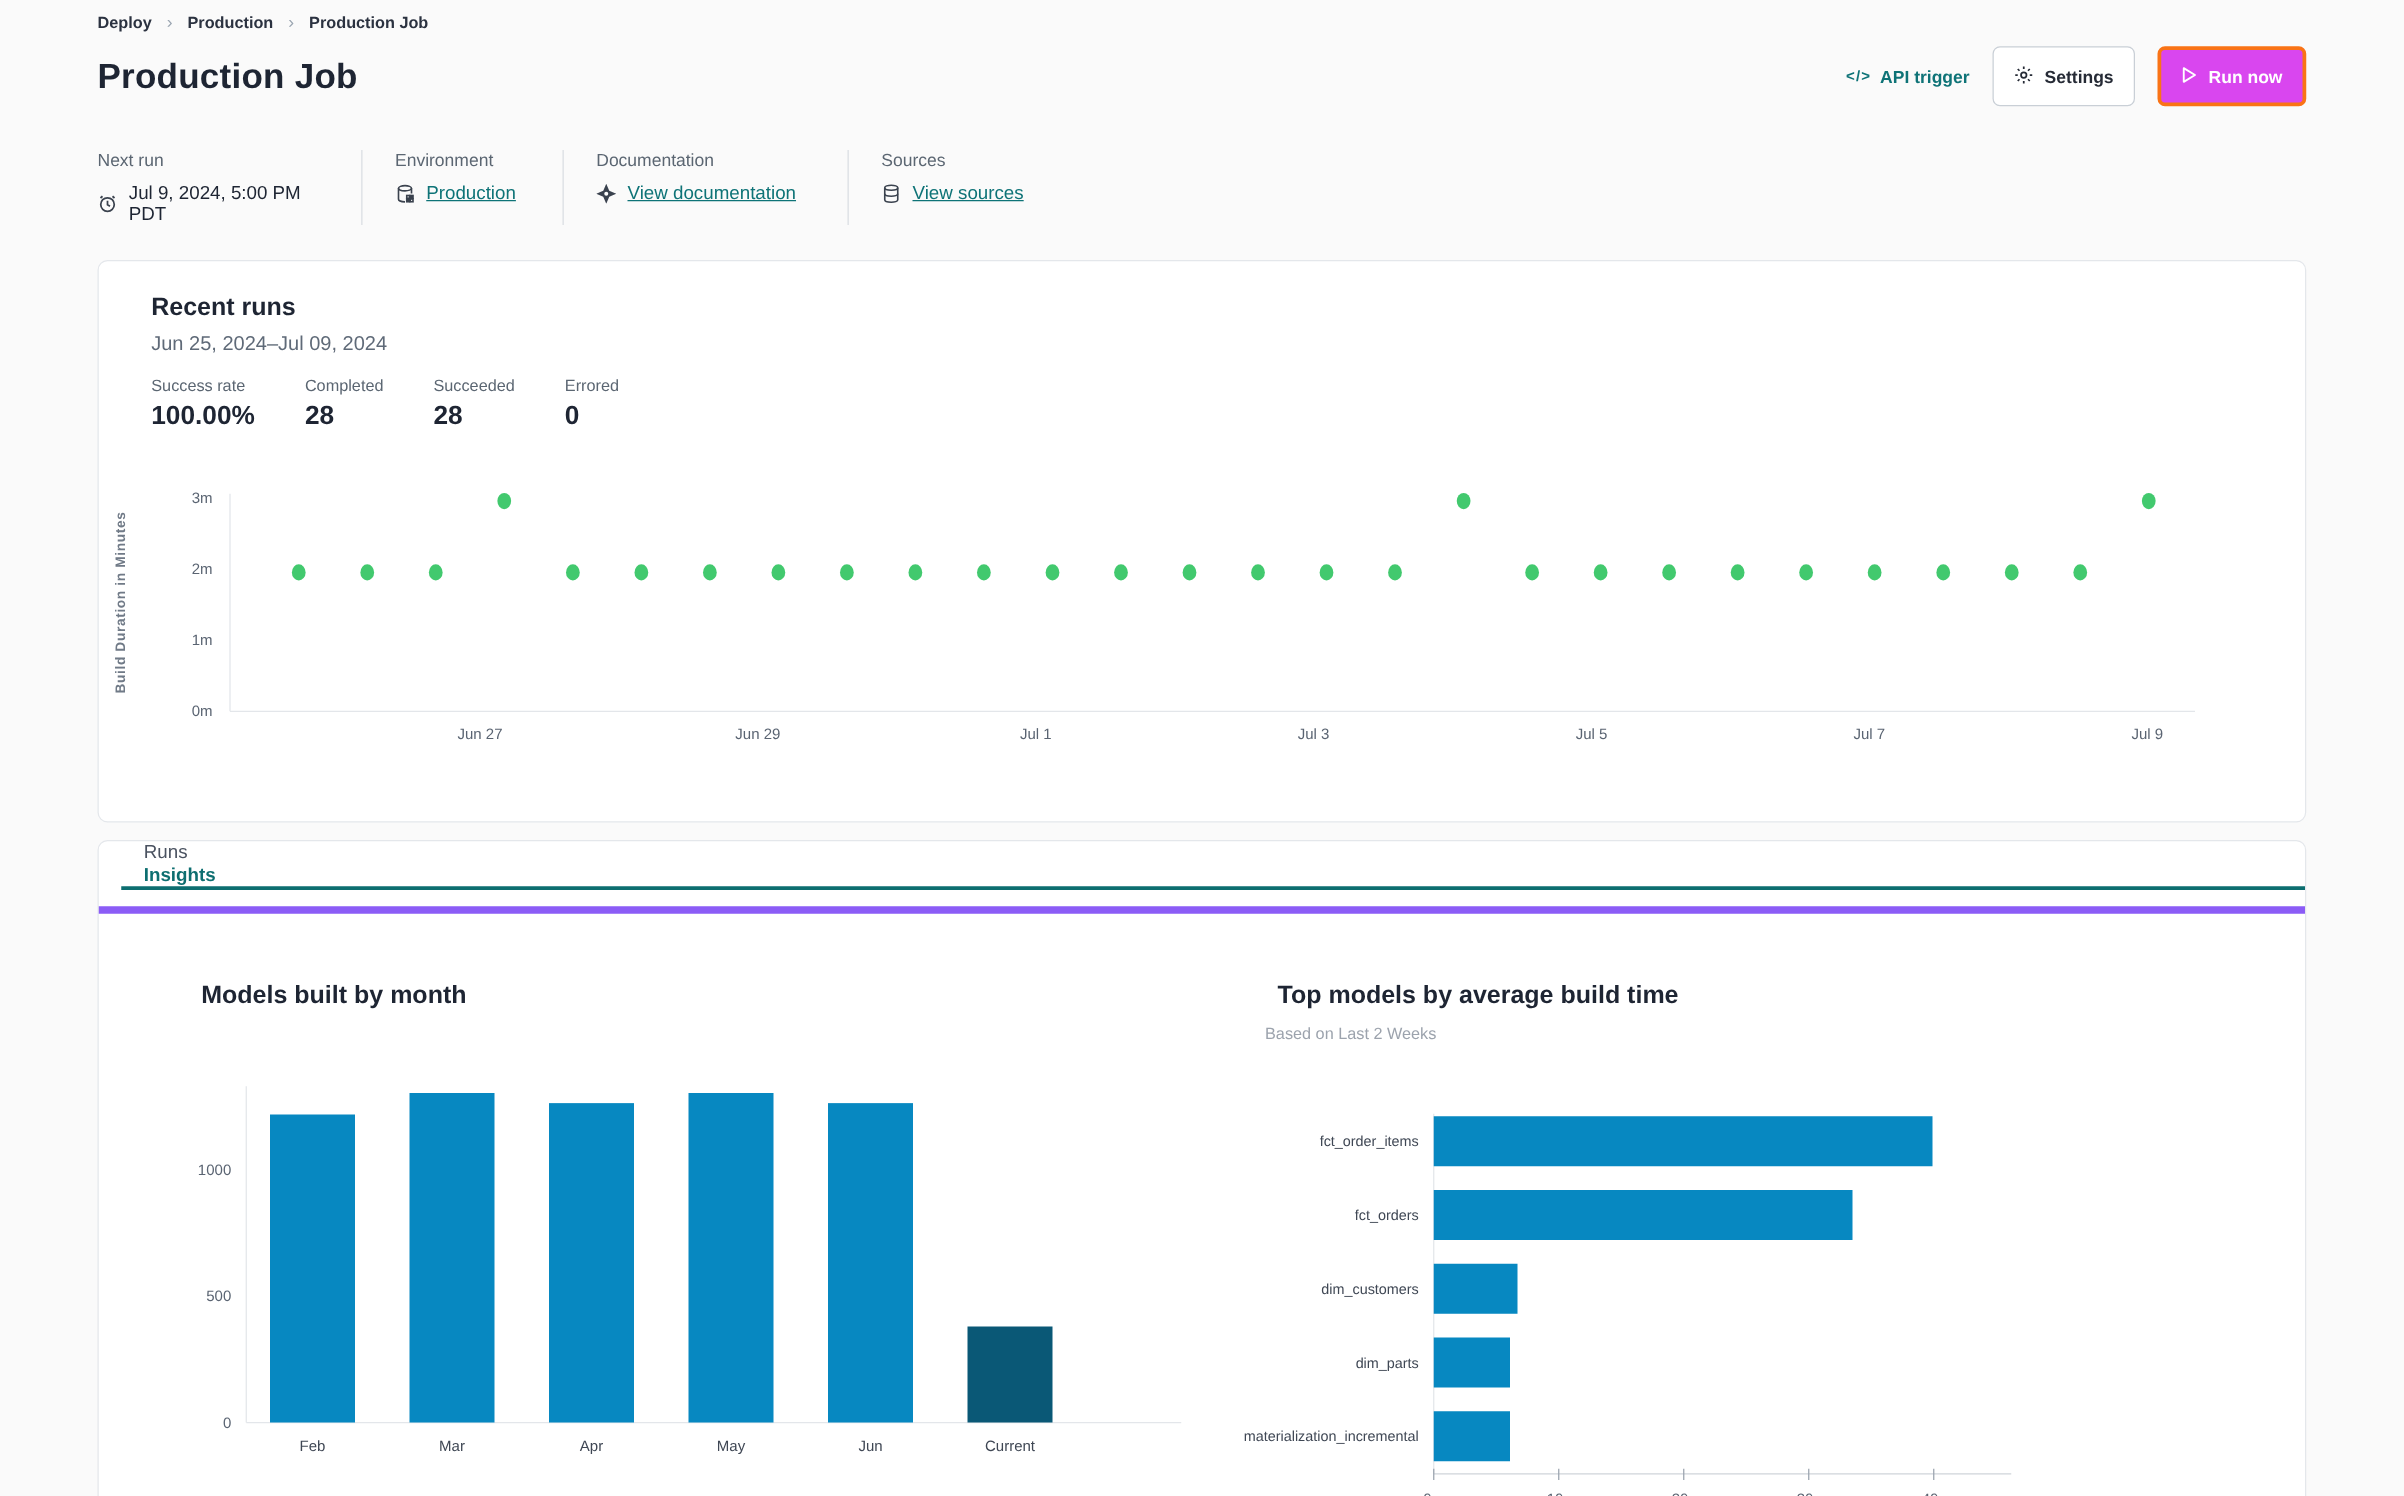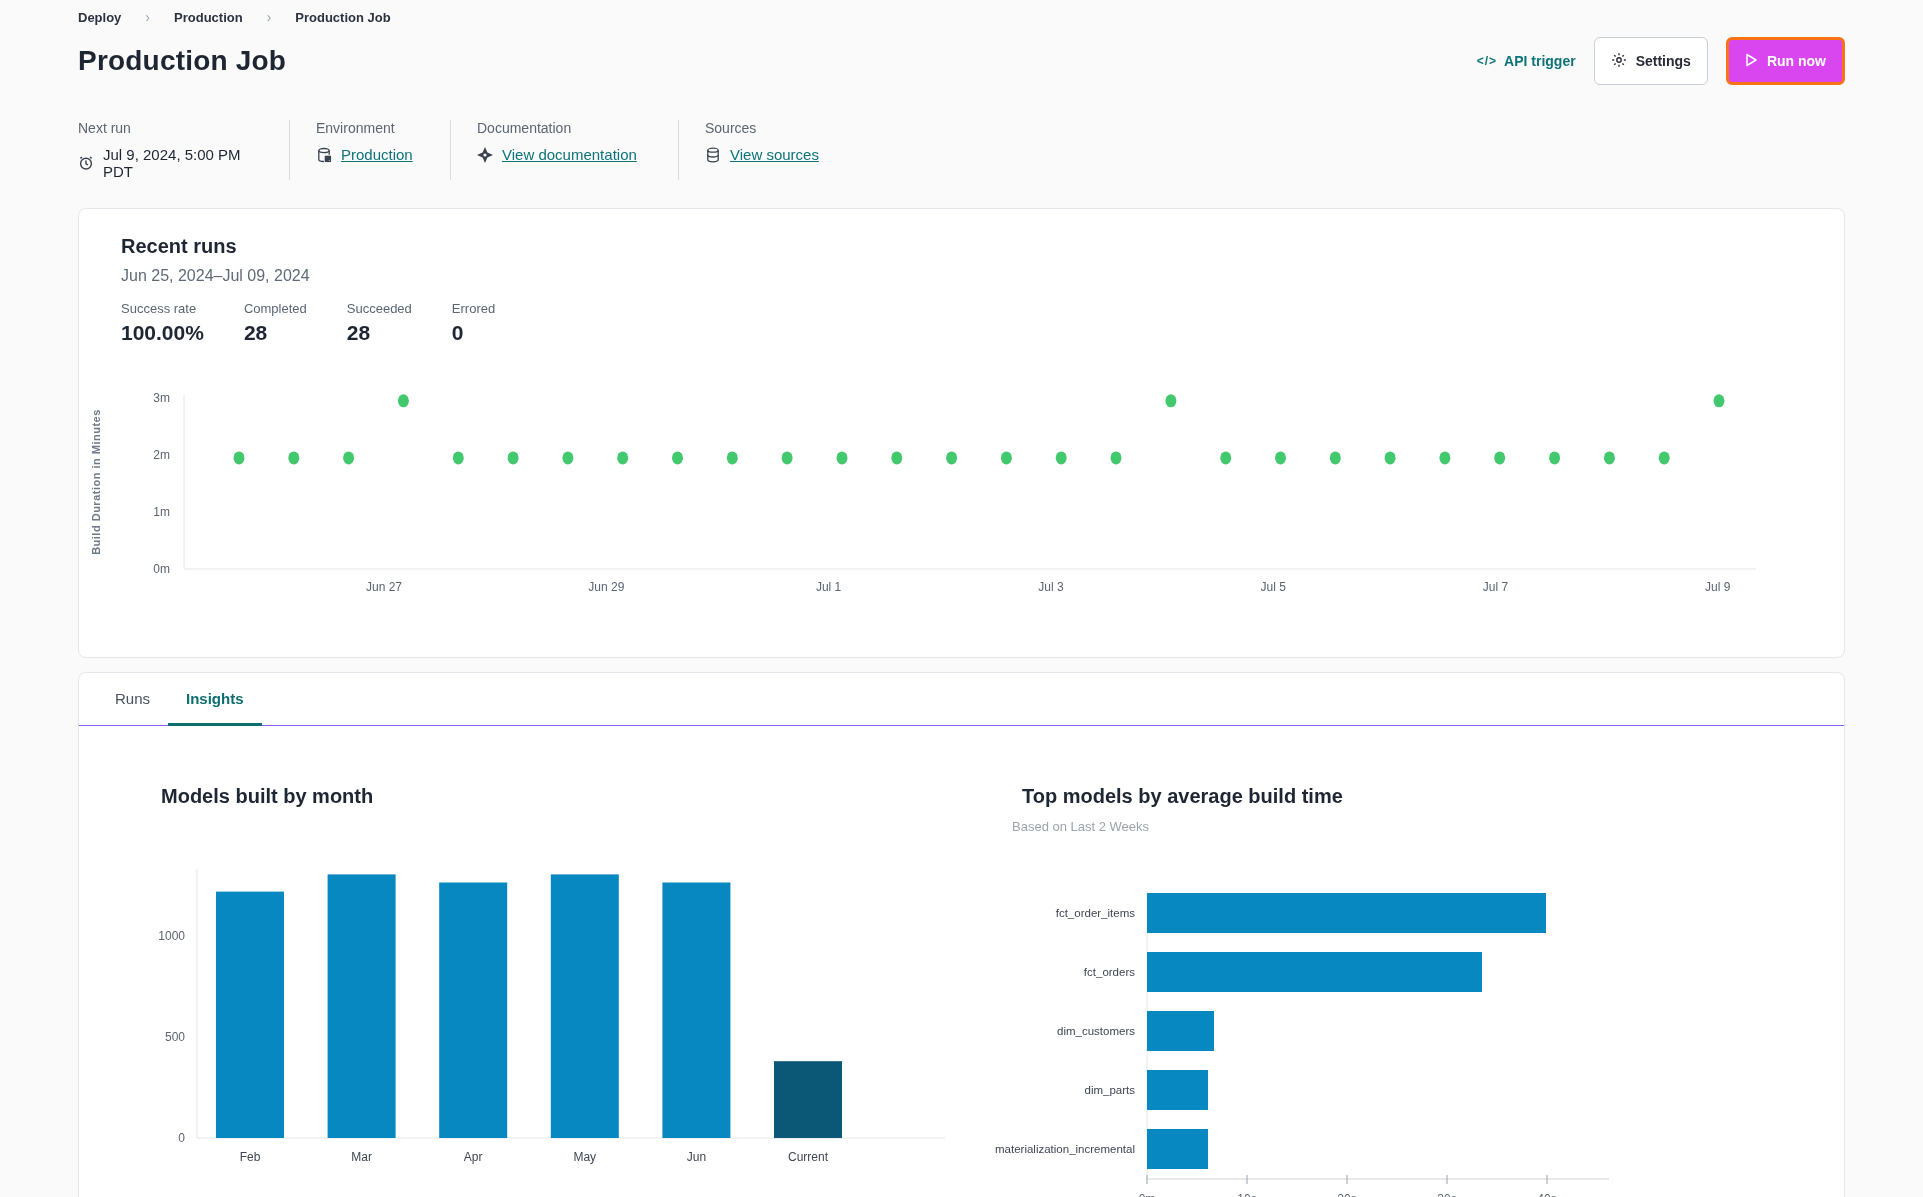--- a/index.html
+++ b/index.html
@@ -1,19 +1,19 @@
 <!DOCTYPE html>
 <html><head>
 <meta charset="utf-8">
 <style>
   html,body{margin:0;padding:0;background:#fafafa;width:1923px;height:1197px;overflow:hidden;
     font-family:"Liberation Sans","DejaVu Sans",sans-serif;color:#1e2533;}
   .page{padding:6px 78px 0 78px;box-sizing:border-box;width:1923px;}
   
-  .breadcrumb{display:flex;align-items:center;gap:24px;height:22px;font-size:13px;font-weight:700;color:#2b3240;}
+  .breadcrumb{display:flex;align-items:center;gap:12px;height:22px;font-size:13px;font-weight:700;color:#2b3240;}
   .breadcrumb .sep{color:#9aa5b1;font-weight:400;font-size:14px;}
   .breadcrumb .crumb{cursor:pointer;}
   
   .header-row{display:flex;justify-content:space-between;align-items:center;margin-top:10px;height:46px;}
   .page-title{font-size:28px;font-weight:700;color:#1e2533;letter-spacing:.2px;}
   .actions{display:flex;align-items:center;gap:18px;}
   .api-trigger{display:flex;align-items:center;gap:7px;color:#0e7377;font-size:14px;font-weight:600;cursor:pointer;}
   .api-glyph{font-size:12px;font-weight:700;letter-spacing:1px;}
   .btn{display:flex;align-items:center;gap:9px;height:48px;padding:0 16px;border-radius:6px;
     font-size:14px;font-weight:600;cursor:pointer;box-sizing:border-box;}
@@ -35,21 +35,21 @@
   .card1{margin-top:28px;height:450px;position:relative;}
   .card2{margin-top:14px;height:537px;position:relative;}
   .card-title{font-size:20px;font-weight:700;color:#1e2533;}
   .pos-title{position:absolute;left:42px;top:26px;}
   .date-range{position:absolute;left:42px;top:58px;font-size:16px;color:#5f6a78;}
   .stats{position:absolute;left:42px;top:92px;display:flex;gap:40px;}
   .stat-label{font-size:13px;color:#5b6672;margin-bottom:5px;}
   .stat-value{font-size:21px;font-weight:700;color:#1e2533;}
   .scatter-wrap{position:absolute;left:5px;top:172px;}
   
-  .tabs{display:flex;align-items:stretch;height:52px;border-bottom:1px solid #8b5cf6;padding-left:18px;}
+  .tabs{display:flex;align-items:stretch;height:52px;border-bottom:6px solid #8b5cf6;padding-left:18px;flex-direction:column;}
   .tab{display:flex;align-items:center;padding:0 18px;font-size:15px;color:#4a5260;cursor:pointer;
     border-bottom:3px solid transparent;margin-bottom:-1px;}
   .tab.active{color:#0d6e70;font-weight:700;border-bottom-color:#0d6e70;}
   
   .chart-title-left{position:absolute;left:82px;top:112px;}
   .chart-svg-left{position:absolute;left:48px;top:180px;}
   .chart-title-right{position:absolute;left:943px;top:112px;}
   .chart-sub-right{position:absolute;left:933px;top:146px;font-size:13px;color:#9ca3ad;}
   .chart-svg-right{position:absolute;left:908px;top:210px;}
   svg text.ax{font-family:"Liberation Sans","DejaVu Sans",sans-serif;font-size:12px;fill:#5a6472;}

